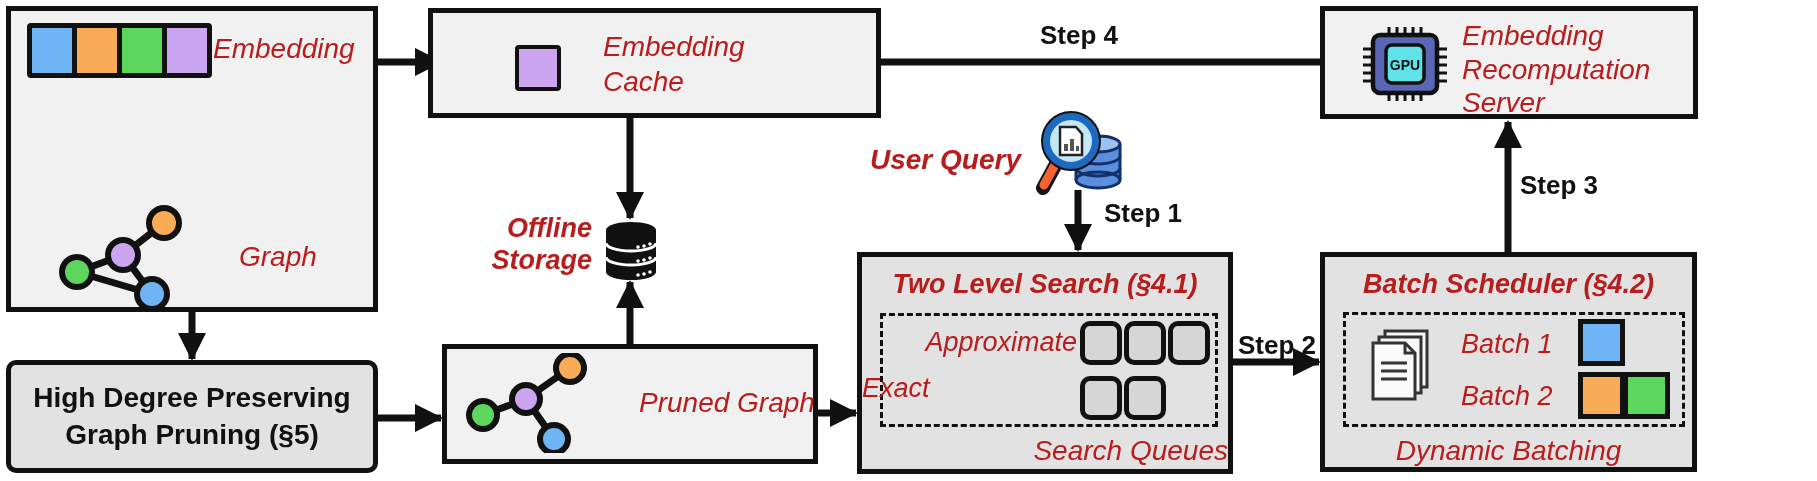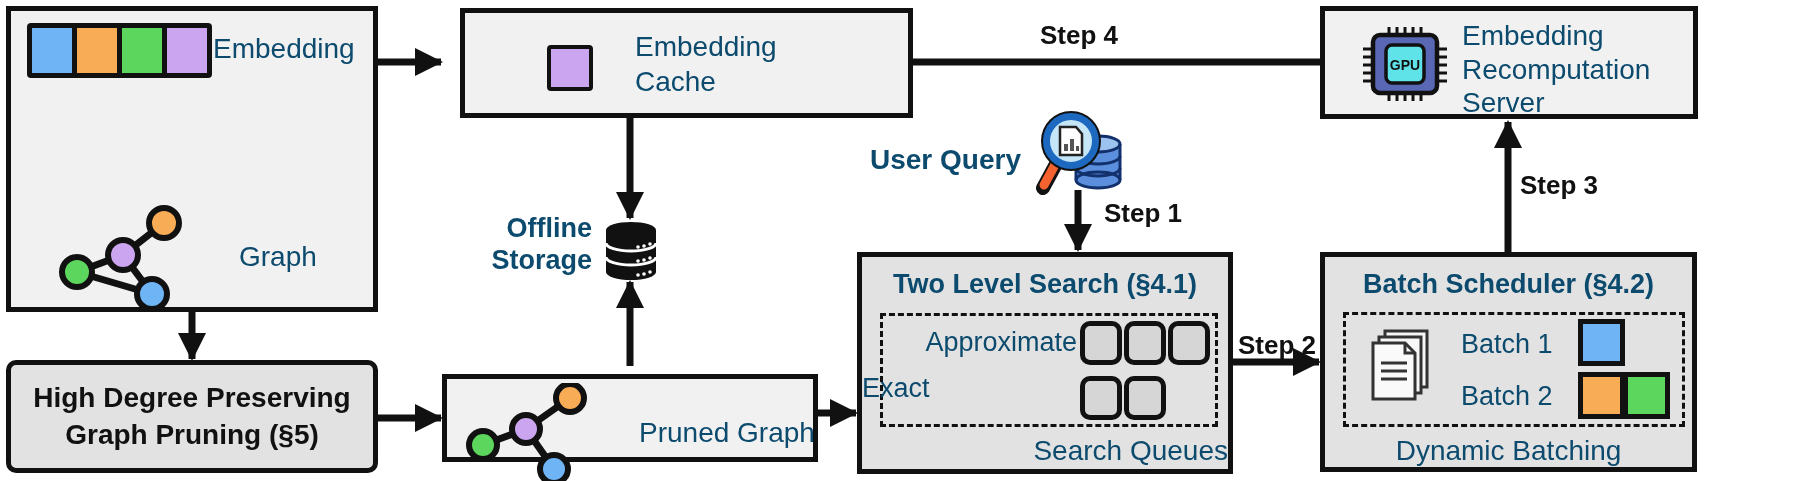--- a/index.html
+++ b/index.html
@@ -2,21 +2,21 @@
 <html><head>
 <meta charset="utf-8">
 <style>
   html,body{margin:0;padding:0;background:#fff;}
   .canvas{position:relative;width:1817px;height:481px;background:#ffffff;overflow:hidden;
           font-family:"Liberation Sans",sans-serif;color:#111;}
   .overlay{position:absolute;left:0;top:0;z-index:0;}
   .panel{position:absolute;border:5px solid #111;box-sizing:border-box;z-index:1;}
   .light{background:#F1F1F1;}
   .gray{background:#E2E2E2;}
-  .lbl{position:absolute;color:#0c4a6e;white-space:nowrap;}
+  .lbl{position:absolute;color:#b91c1c;white-space:nowrap;font-style:italic;}
   .wrap{white-space:normal;}
   .b{font-weight:700;}
   .step{position:absolute;font-weight:700;font-size:26px;z-index:2;white-space:nowrap;}
   .emb-bar{position:absolute;left:16px;top:12px;background:#111;border-radius:4px;
            padding:5px;display:flex;gap:5px;}
   .emb-sq{width:40px;height:45px;}
   .cache-sq{position:absolute;left:82px;top:32px;width:46px;height:46px;box-sizing:border-box;
             border:4px solid #111;border-radius:4px;}
   .dashed{position:absolute;border:3px dashed #111;box-sizing:border-box;}
   .queue-sq{width:42px;height:44px;box-sizing:border-box;border:5px solid #111;
@@ -68,21 +68,21 @@
       <g stroke="#111" stroke-width="6">
         <circle cx="115" cy="22" r="15" style="fill: rgb(247, 172, 85);"></circle>
         <circle cx="28" cy="71" r="15" style="fill: rgb(92, 214, 92);"></circle>
         <circle cx="74" cy="54" r="15" style="fill: rgb(203, 165, 239);"></circle>
         <circle cx="103" cy="93" r="15" style="fill: rgb(111, 181, 246);"></circle>
       </g>
     </svg>
     <span class="lbl" style="left:228px;top:230px;font-size:28px;">Graph</span>
   </div>
 
-  <div class="panel light" style="left:460px;top:8px;width:453px;height:110px;">
+  <div class="panel light" style="left:428px;top:8px;width:453px;height:110px;">
     <div class="cache-sq" style="background-color: rgb(203, 165, 239);"></div>
     <div class="lbl wrap" style="left:170px;top:16px;width:180px;font-size:28px;line-height:1.25;">Embedding Cache</div>
   </div>
 
   <div class="lbl b wrap" style="left:480px;top:212px;width:112px;font-size:27px;line-height:1.2;text-align:right;z-index:2;">Offline Storage</div>
   <svg class="icon" style="left:604px;top:220px;" width="54" height="62">
     <g fill="#111">
       <rect x="2" y="10" width="50" height="42"></rect>
       <ellipse cx="27" cy="10" rx="25" ry="8"></ellipse>
       <ellipse cx="27" cy="52" rx="25" ry="8"></ellipse>
@@ -101,21 +101,21 @@
       <circle cx="34" cy="55" r="1.8"></circle>
         <circle cx="40" cy="54" r="1.8"></circle>
         <circle cx="46" cy="52" r="1.8"></circle>
     </g>
   </svg>
 
   <div class="panel gray" style="left:6px;top:360px;width:372px;height:113px;display:flex;align-items:center;justify-content:center;border-radius:10px;">
     <div class="b wrap" style="font-size:28px;line-height:1.3;text-align:center;width:340px;">High Degree Preserving Graph Pruning (§5)</div>
   </div>
 
-  <div class="panel light" style="left:442px;top:374px;width:376px;height:88px;padding-left:34px;">
+  <div class="panel light" style="left:442px;top:344px;width:376px;height:120px;padding-left:34px;">
     <svg class="icon" style="left:14px;top:4px;" width="130" height="100">
       <g stroke="#111" stroke-width="7">
         <line x1="65" y1="46" x2="109" y2="15"></line>
         <line x1="65" y1="46" x2="22" y2="62"></line>
         <line x1="65" y1="46" x2="93" y2="86"></line>
       </g>
       <g stroke="#111" stroke-width="6">
         <circle cx="109" cy="15" r="14" style="fill: rgb(247, 172, 85);"></circle>
         <circle cx="22" cy="62" r="14" style="fill: rgb(92, 214, 92);"></circle>
         <circle cx="65" cy="46" r="14" style="fill: rgb(203, 165, 239);"></circle>

